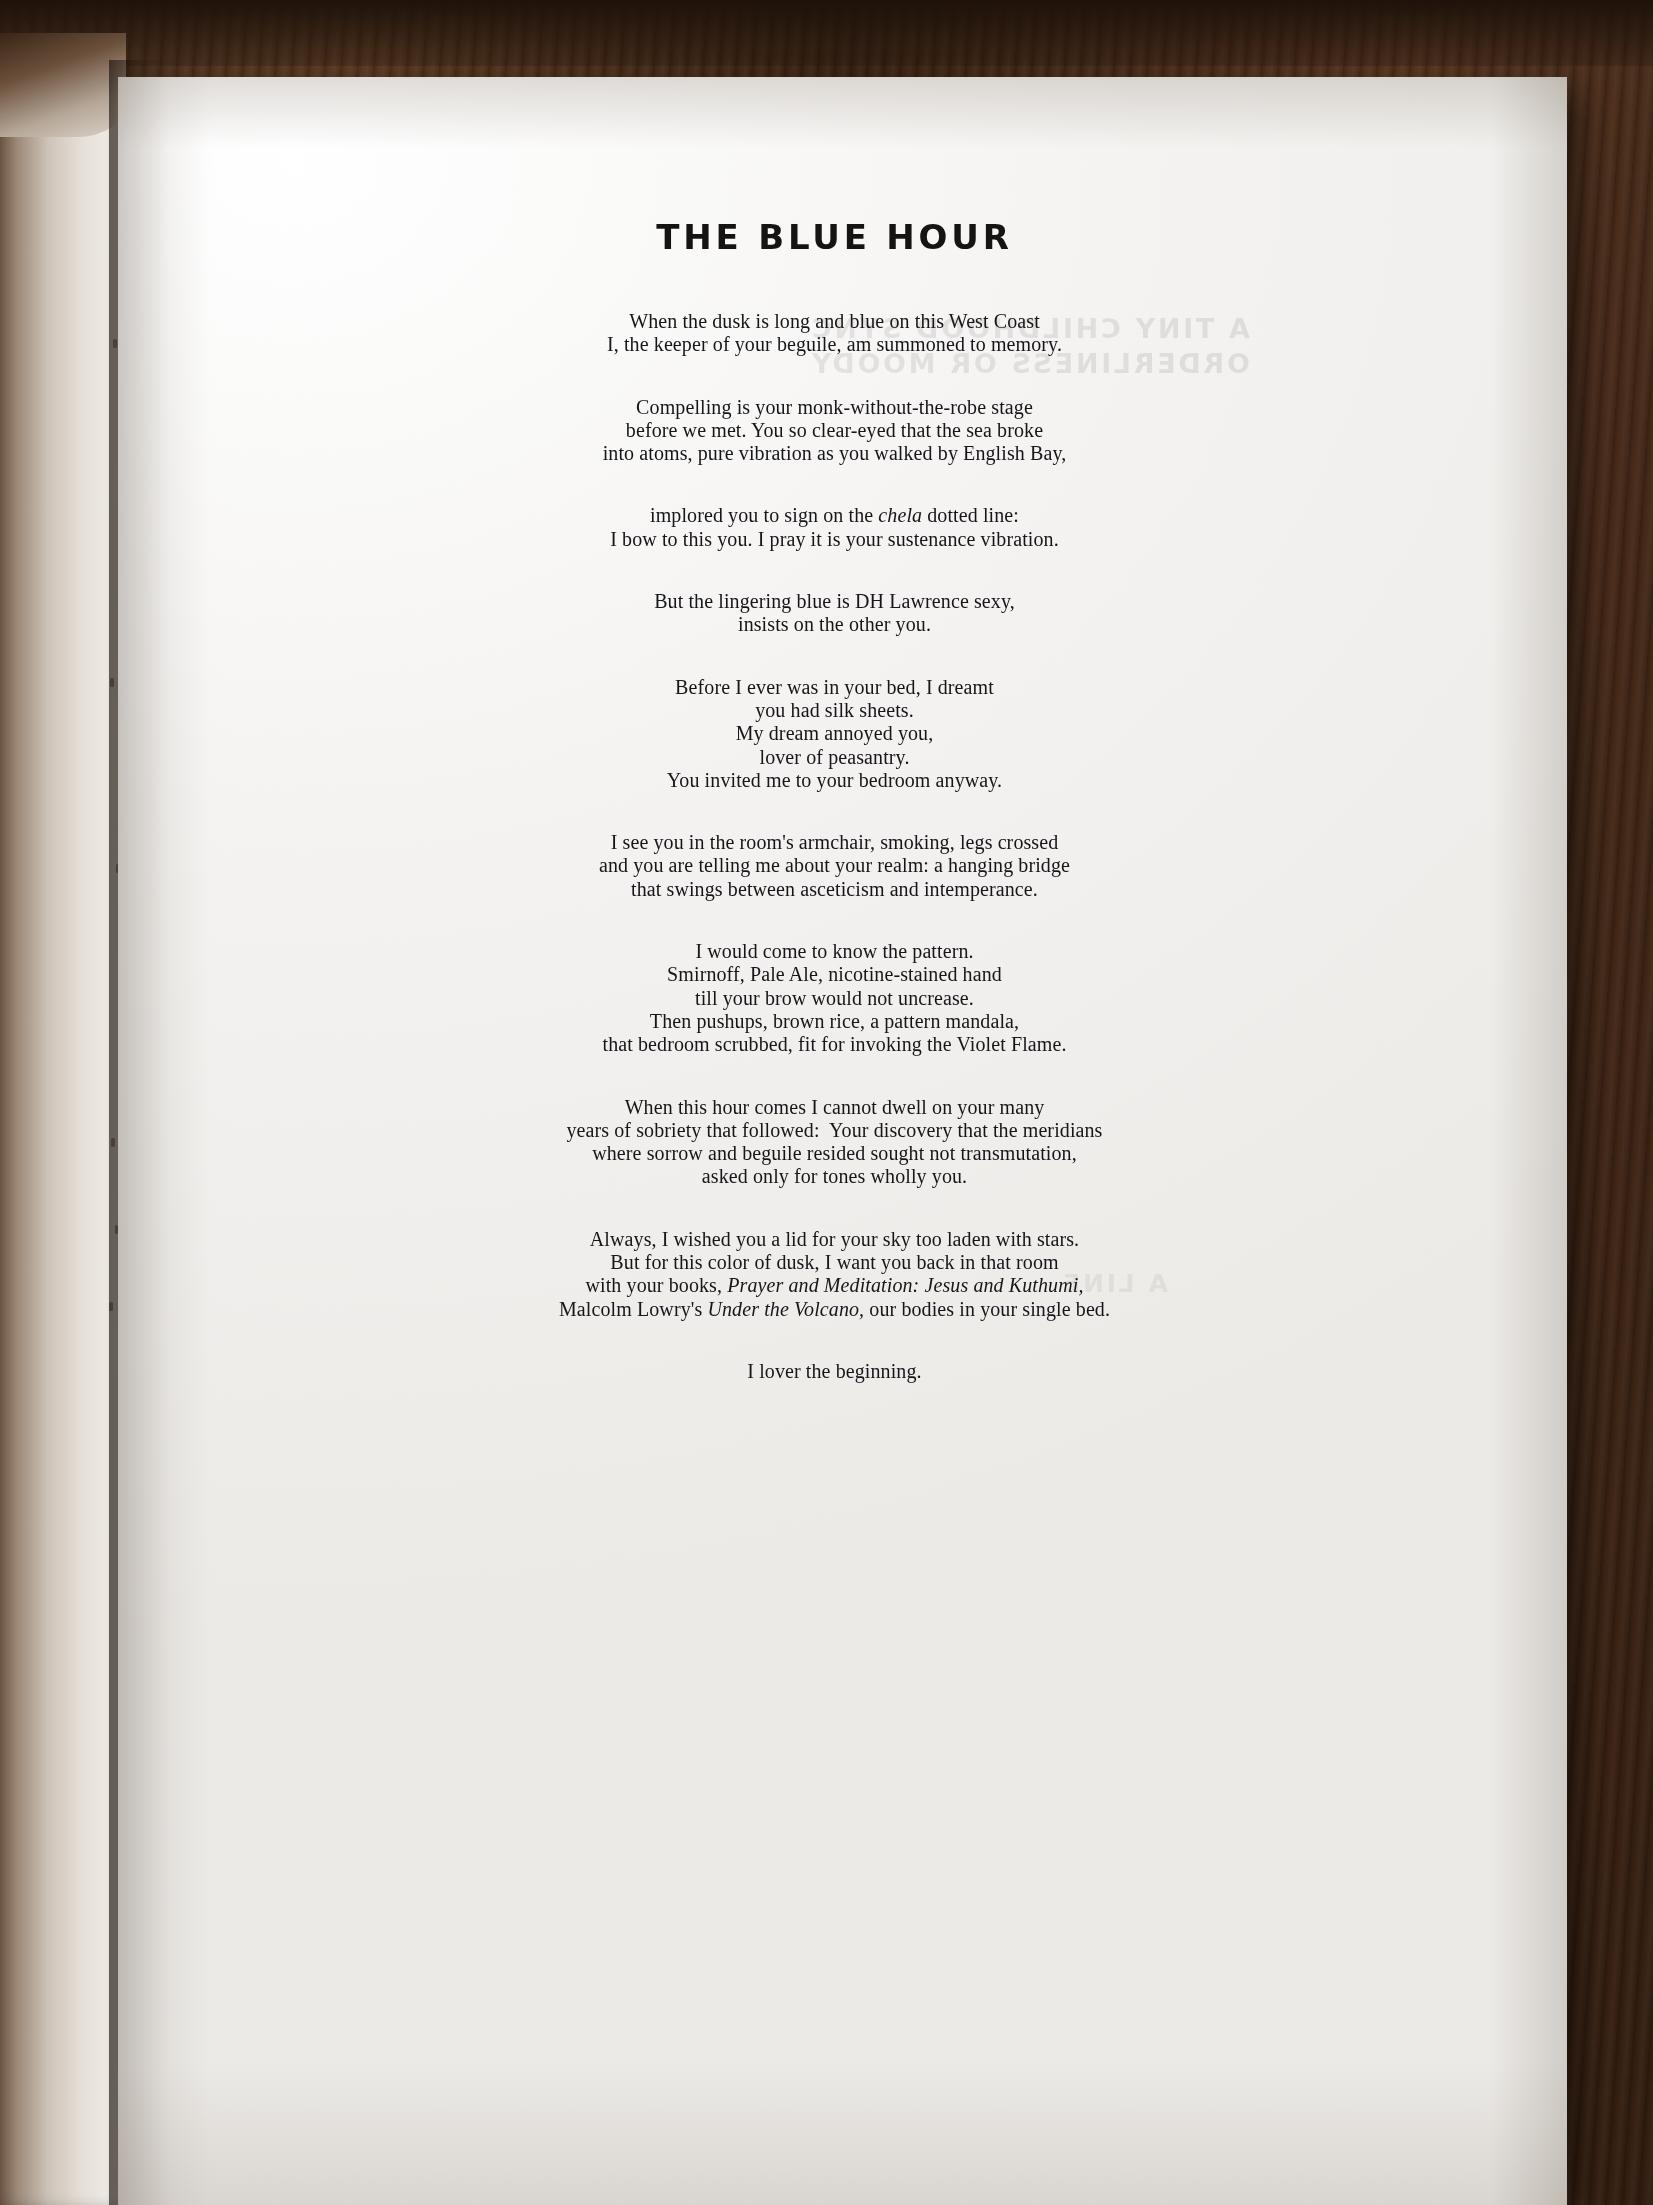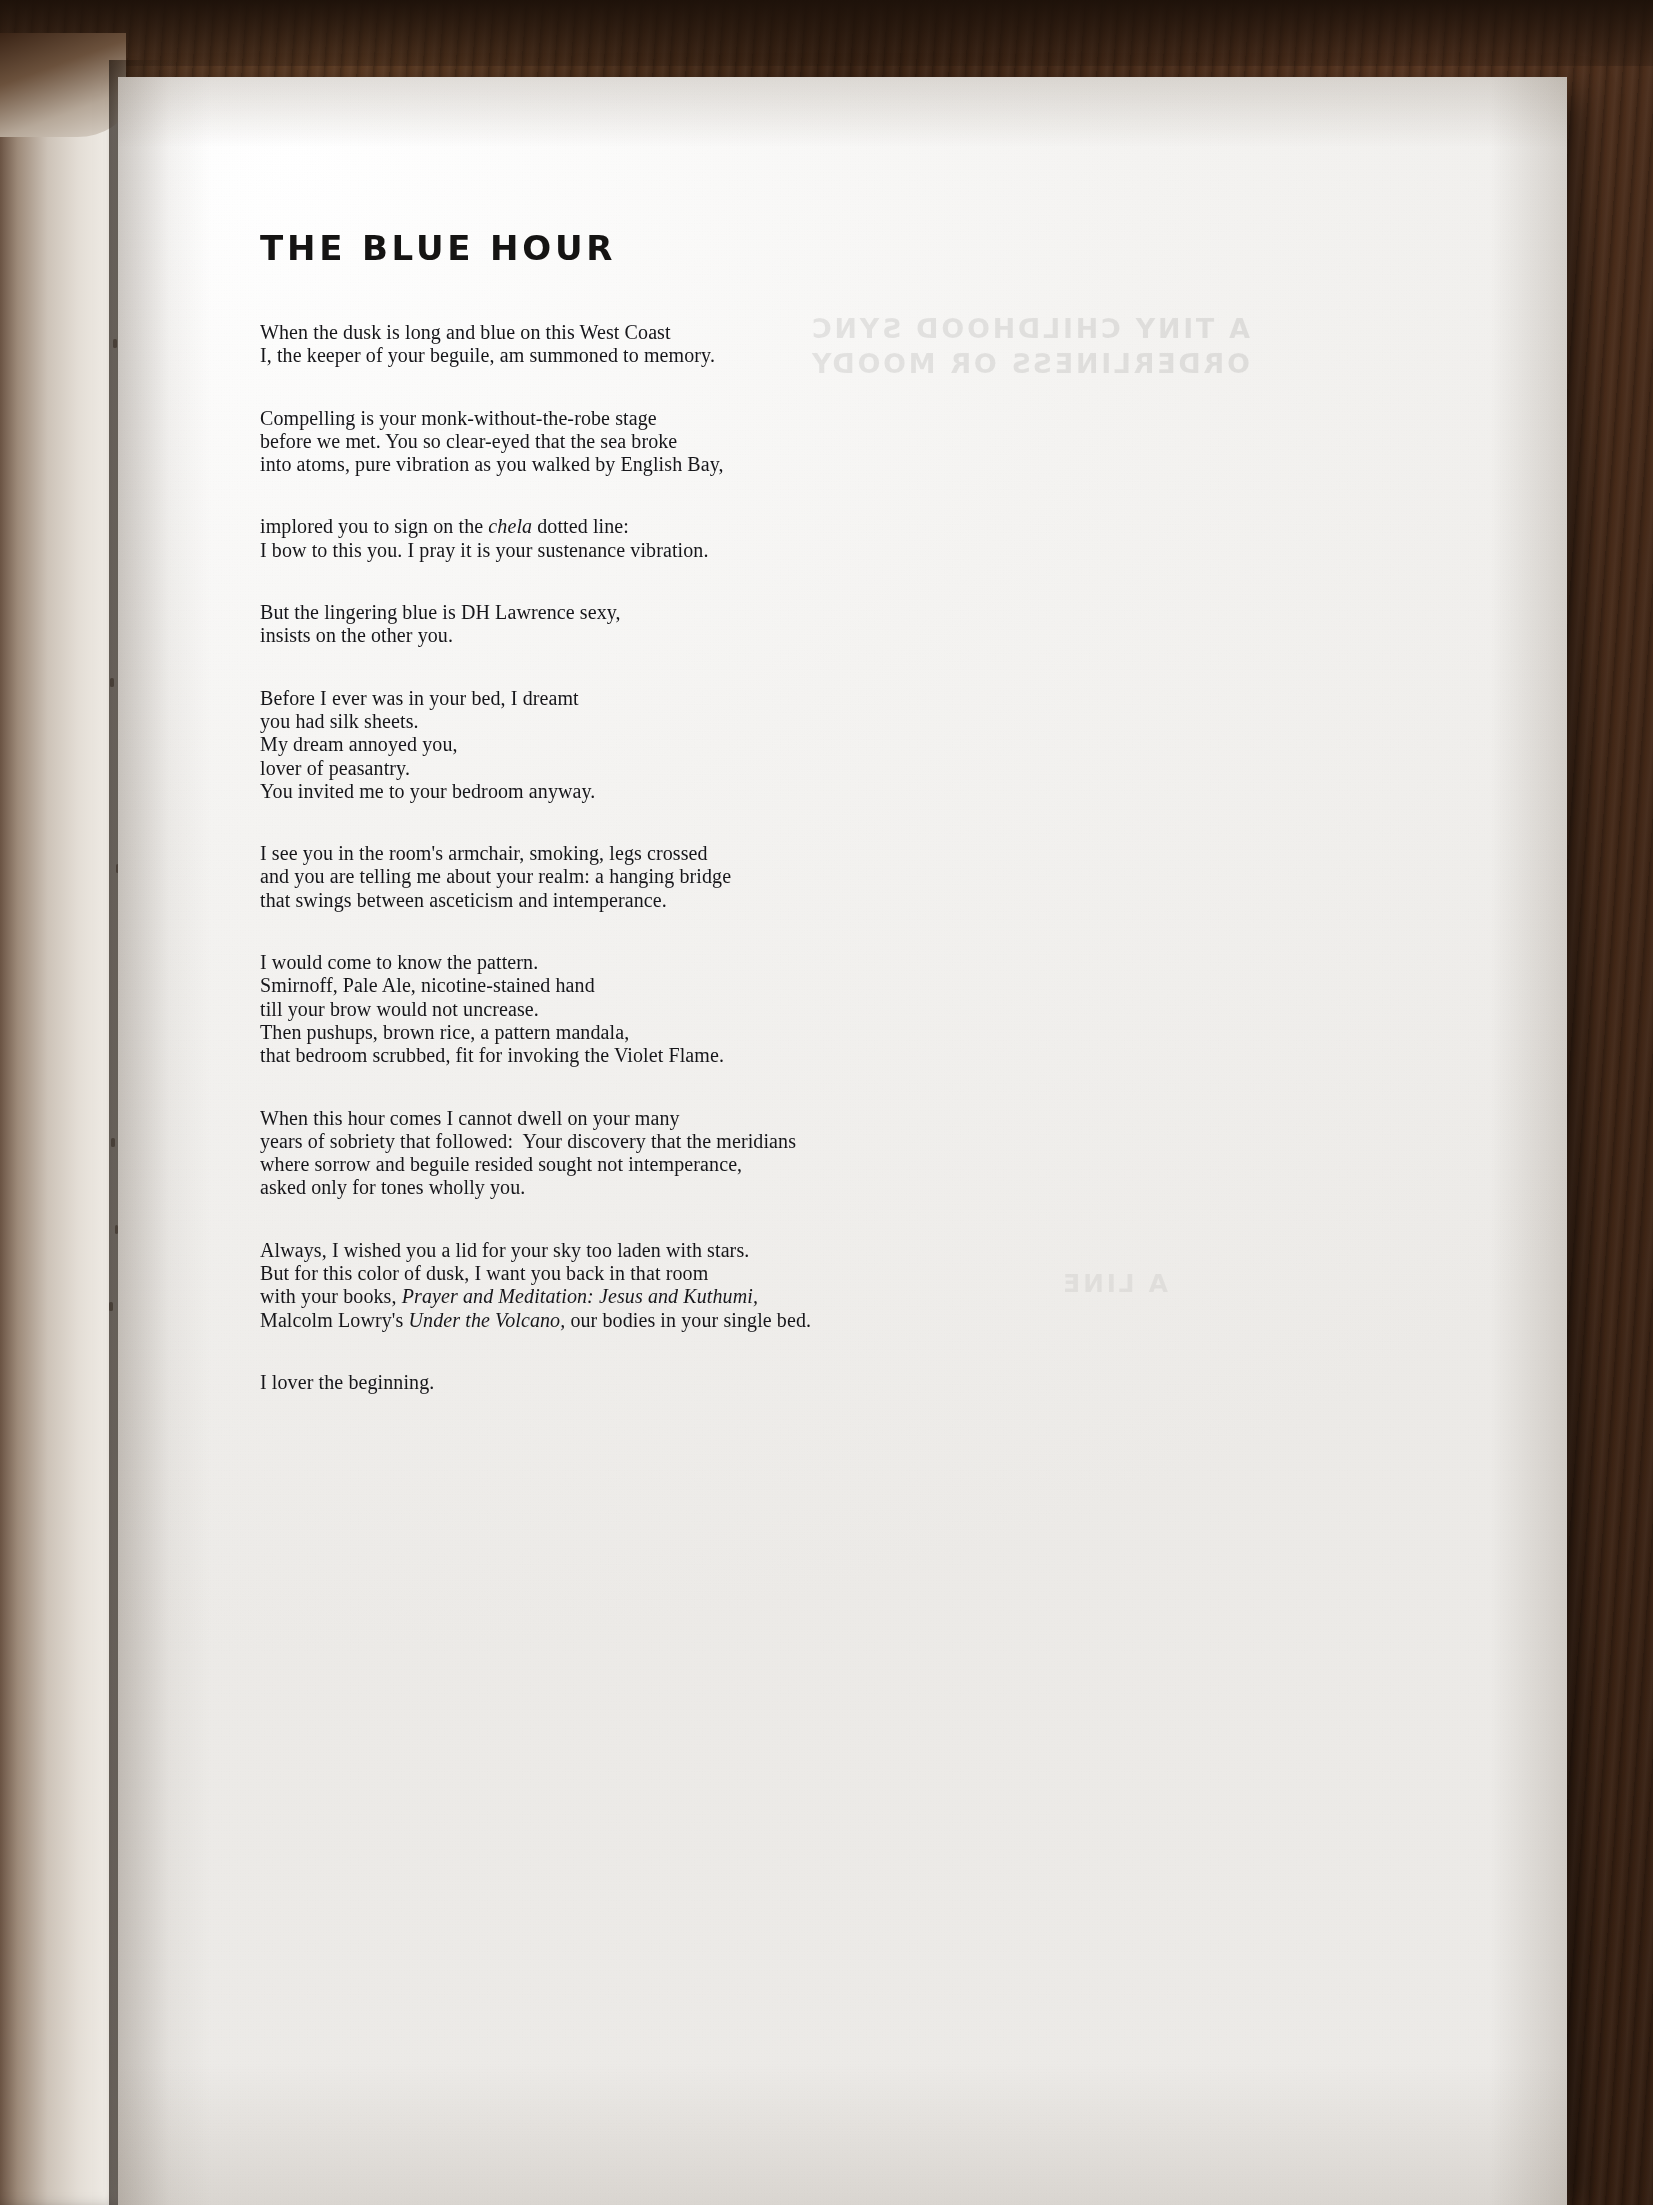--- a/index.html
+++ b/index.html
@@ -131,22 +131,23 @@
     font-weight: 700;
     font-size: 25px;
     letter-spacing: 2.7px;
     pointer-events: none;
   }
 
   
   .content {
     position: absolute;
     left: 142px;
-    top: 151px;
+    top: 140px;
     width: 1149px;
+    text-align: center;
   }
   .poem-title {
     font-family: "DejaVu Sans", sans-serif;
     font-weight: 700;
     font-size: 34px;
     letter-spacing: 3.8px;
     color: #151413;
     margin: 0 0 53px 0;
   }
   .stanza {
@@ -242,21 +243,21 @@
         <div class="stanza">
           <div class="line">I would come to know the pattern.</div>
           <div class="line">Smirnoff, Pale Ale, nicotine-stained hand</div>
           <div class="line">till your brow would not uncrease.</div>
           <div class="line">Then pushups, brown rice, a pattern mandala,</div>
           <div class="line">that bedroom scrubbed, fit for invoking the Violet Flame.</div>
         </div>
         <div class="stanza">
           <div class="line">When this hour comes I cannot dwell on your many</div>
           <div class="line">years of sobriety that followed:  Your discovery that the meridians</div>
-          <div class="line">where sorrow and beguile resided sought not intemperance,</div>
+          <div class="line">where sorrow and beguile resided sought not transmutation,</div>
           <div class="line">asked only for tones wholly you.</div>
         </div>
         <div class="stanza">
           <div class="line">Always, I wished you a lid for your sky too laden with stars.</div>
           <div class="line">But for this color of dusk, I want you back in that room</div>
           <div class="line">with your books, <em>Prayer and Meditation: Jesus and Kuthumi,</em></div>
           <div class="line">Malcolm Lowry's <em>Under the Volcano,</em> our bodies in your single bed.</div>
         </div>
         <div class="stanza">
           <div class="line">I lover the beginning.</div>

